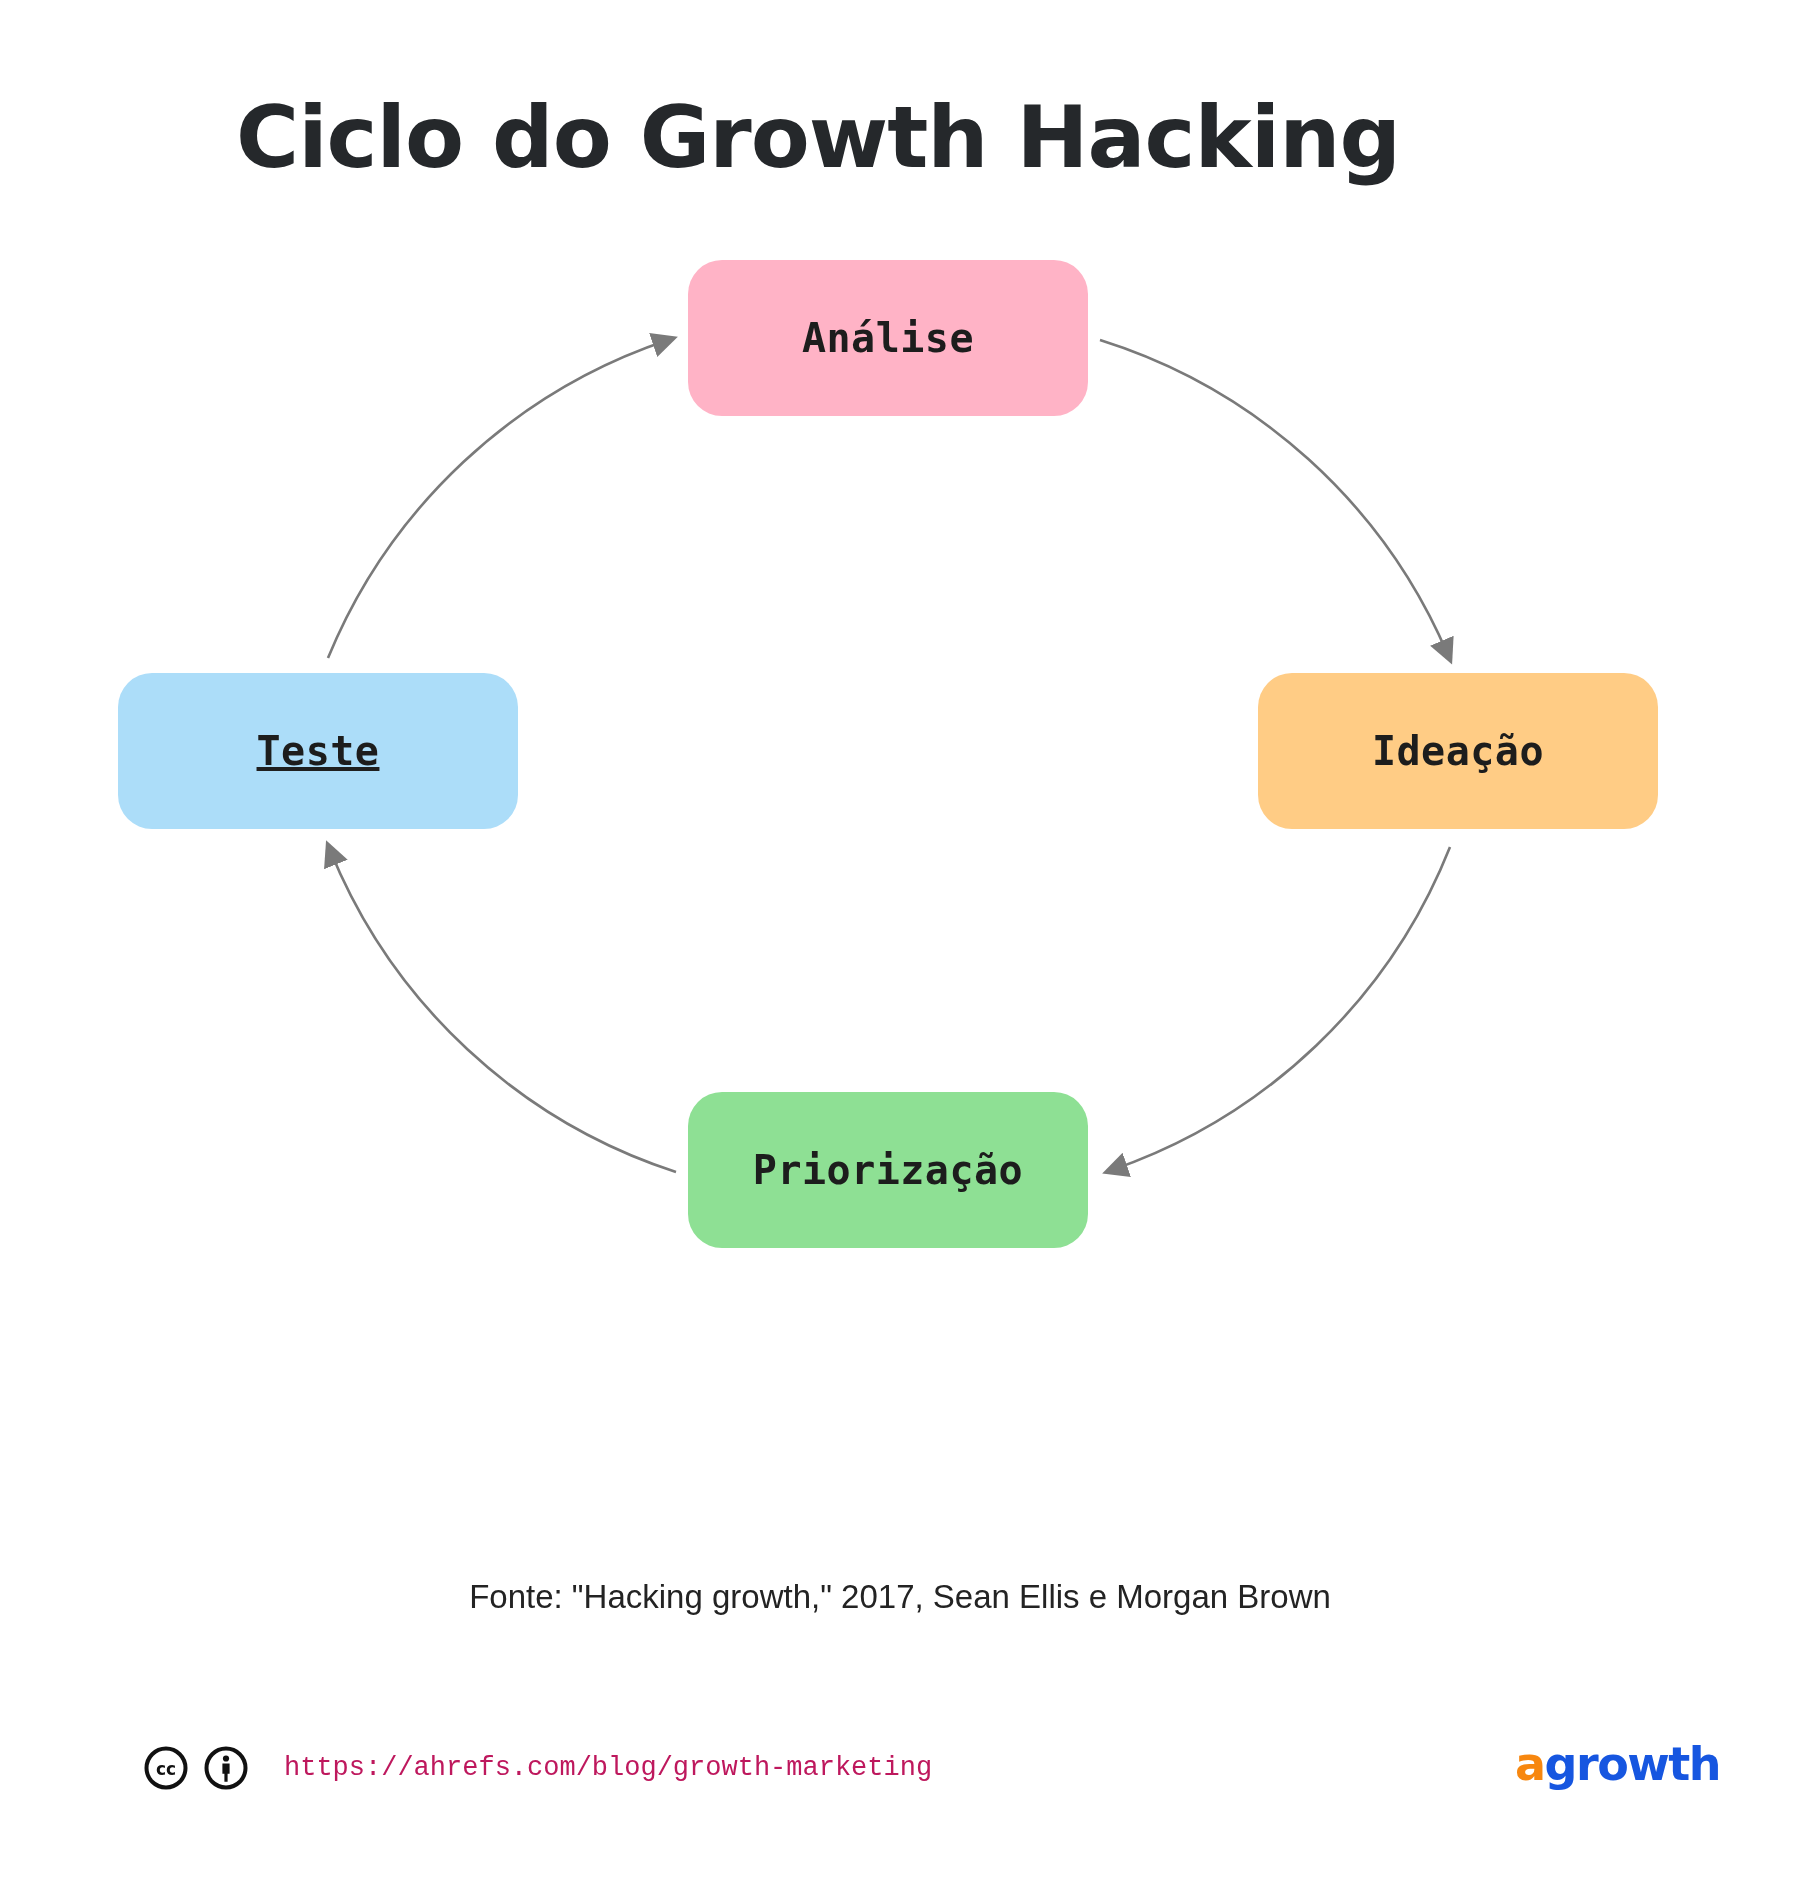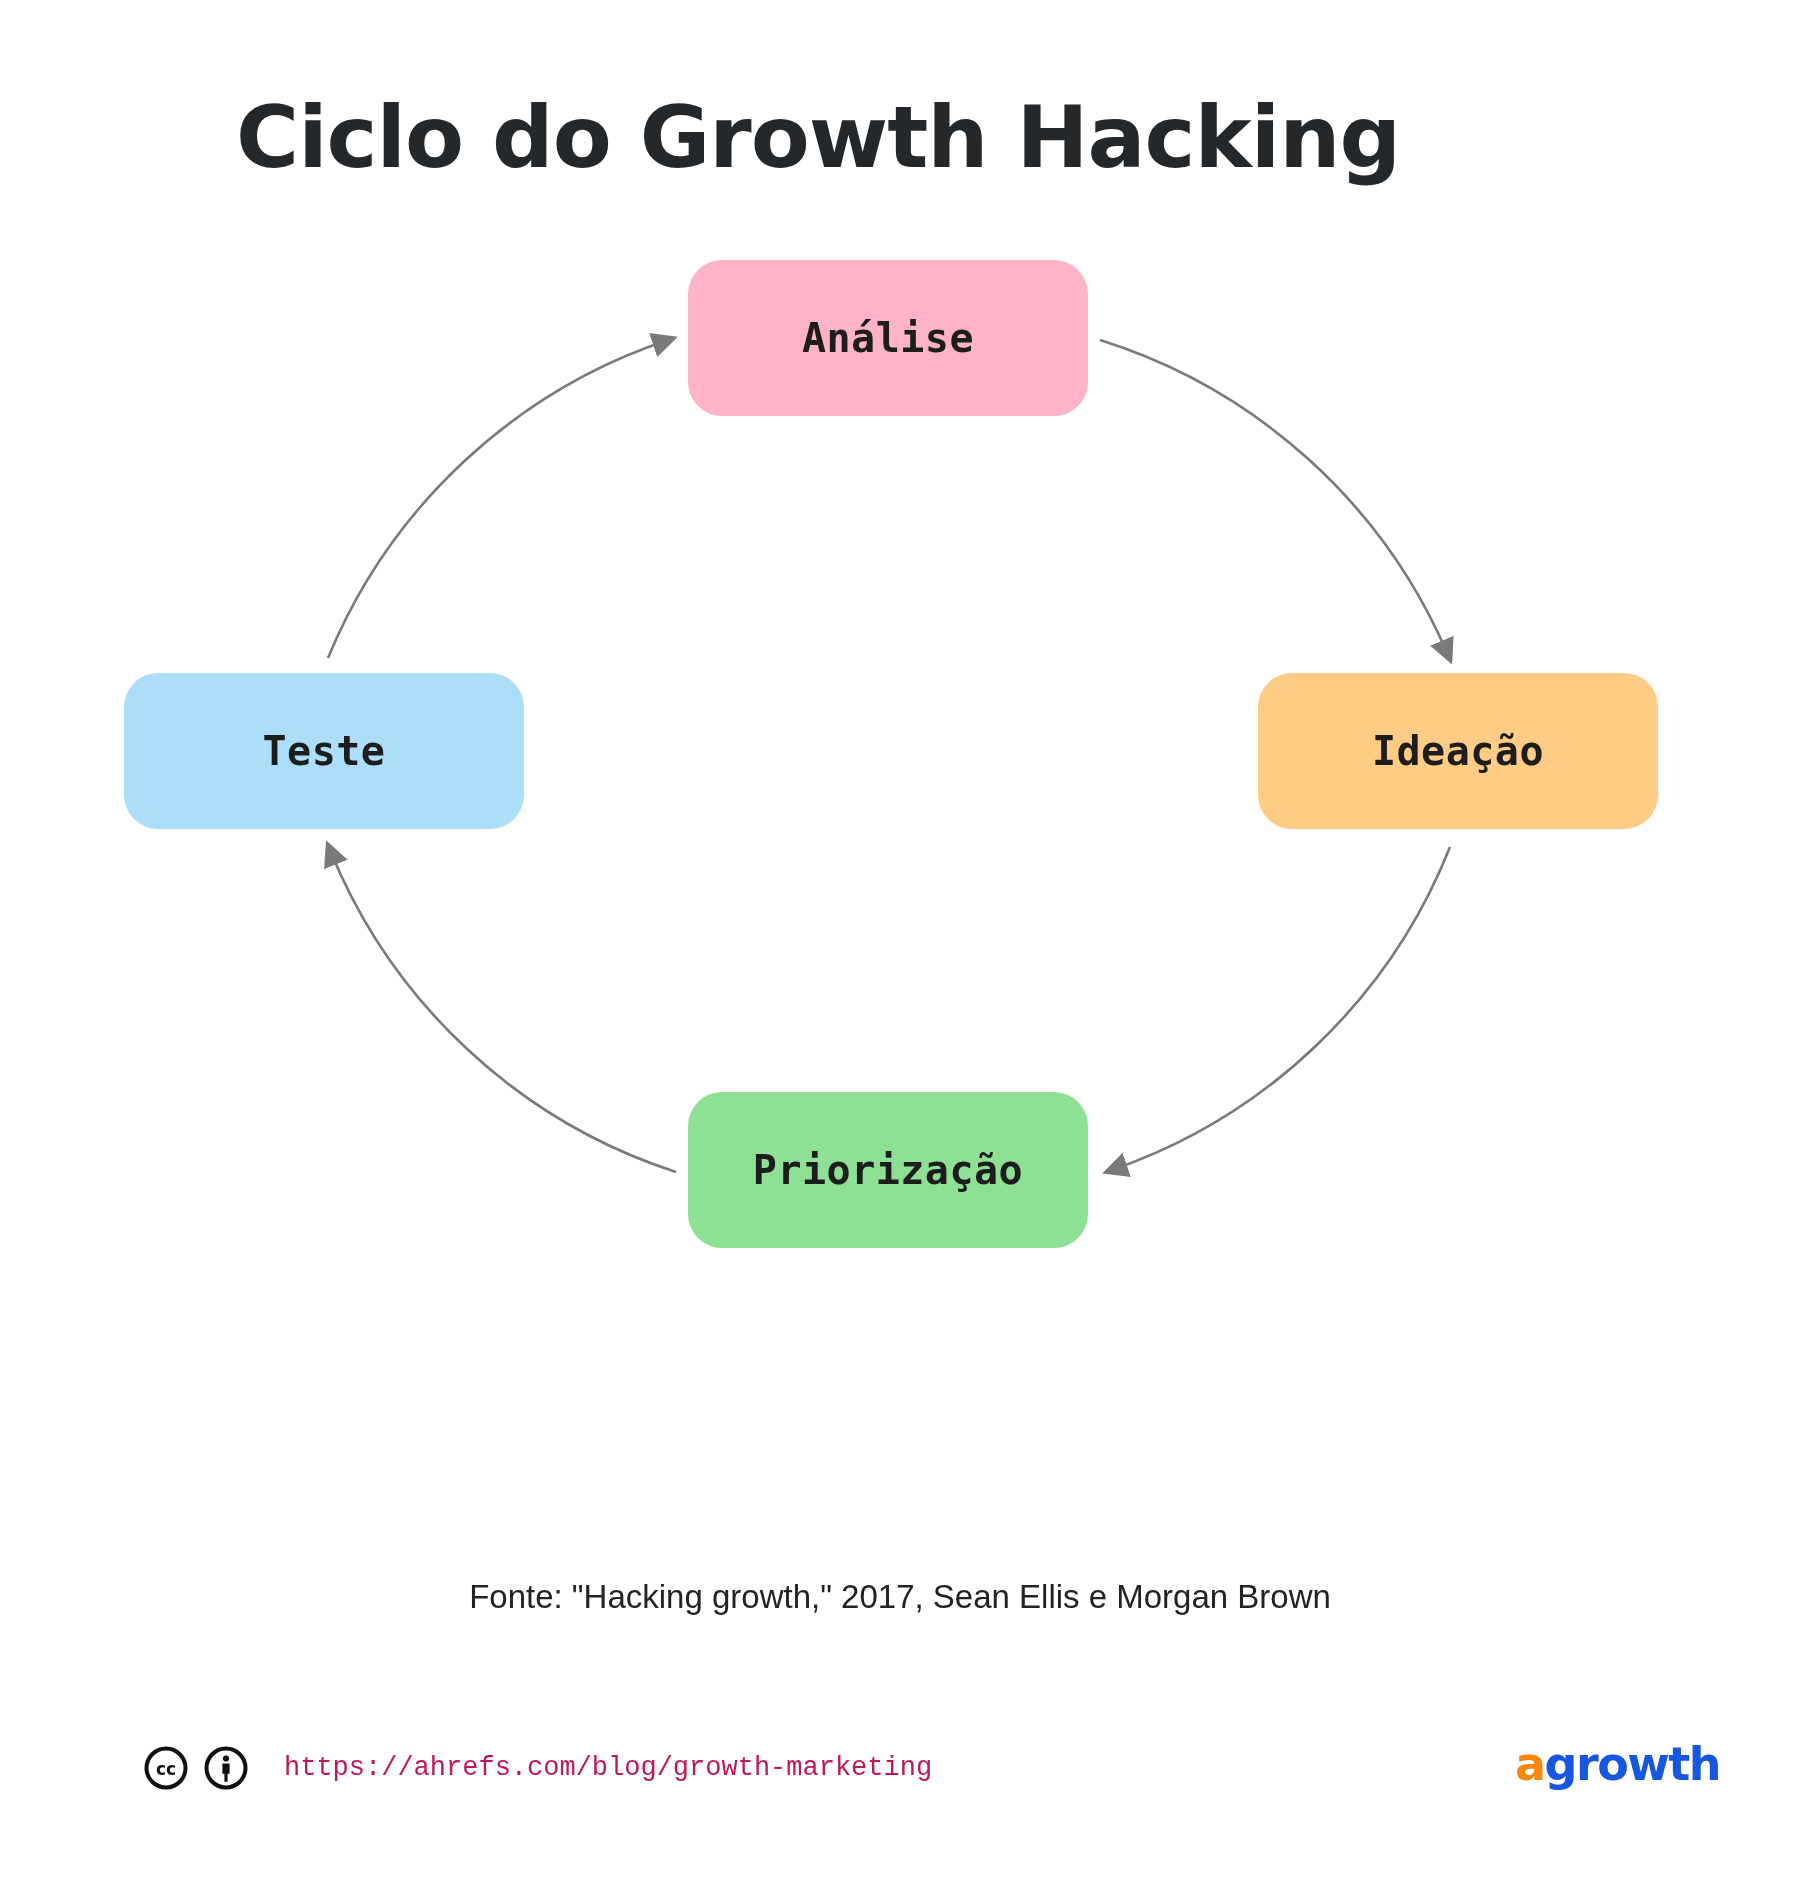--- a/index.html
+++ b/index.html
@@ -84,24 +84,25 @@
     width: 400px;
     height: 156px;
   }
   .node-priorizacao {
     left: 688px;
     top: 862px;
     width: 400px;
     height: 156px;
   }
   .node-teste {
-    left: 124px;
+    left: 118px;
     top: 443px;
     width: 400px;
     height: 156px;
+    text-decoration: underline;
   }
 
   
   .source {
     position: absolute;
     top: 1578px;
     left: 0;
     width: 1800px;
     text-align: center;
     font-family: "Liberation Sans", sans-serif;

